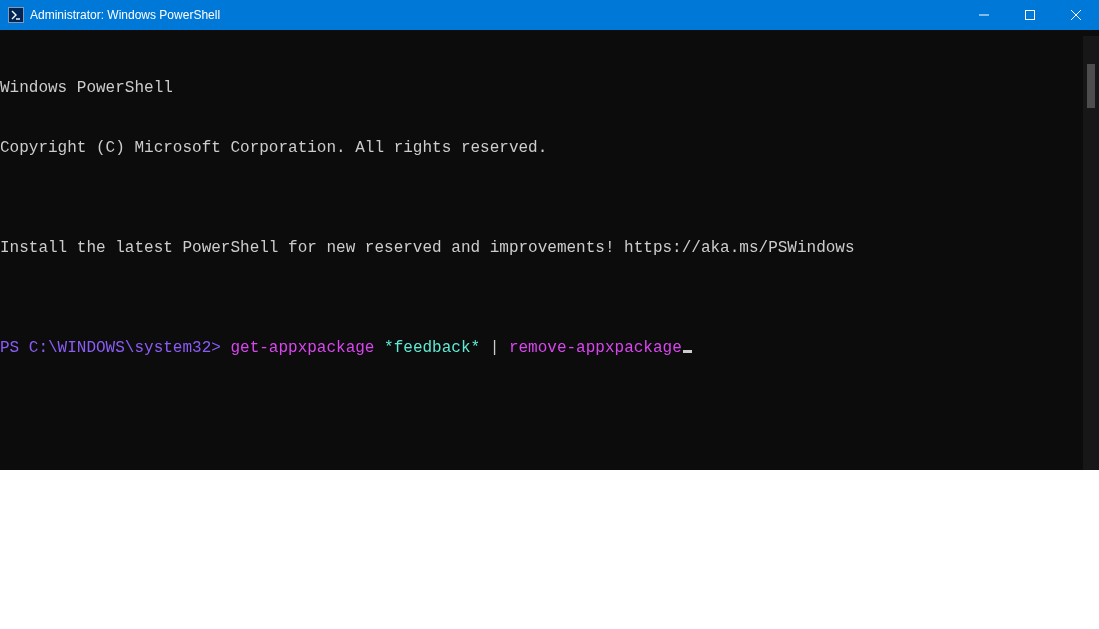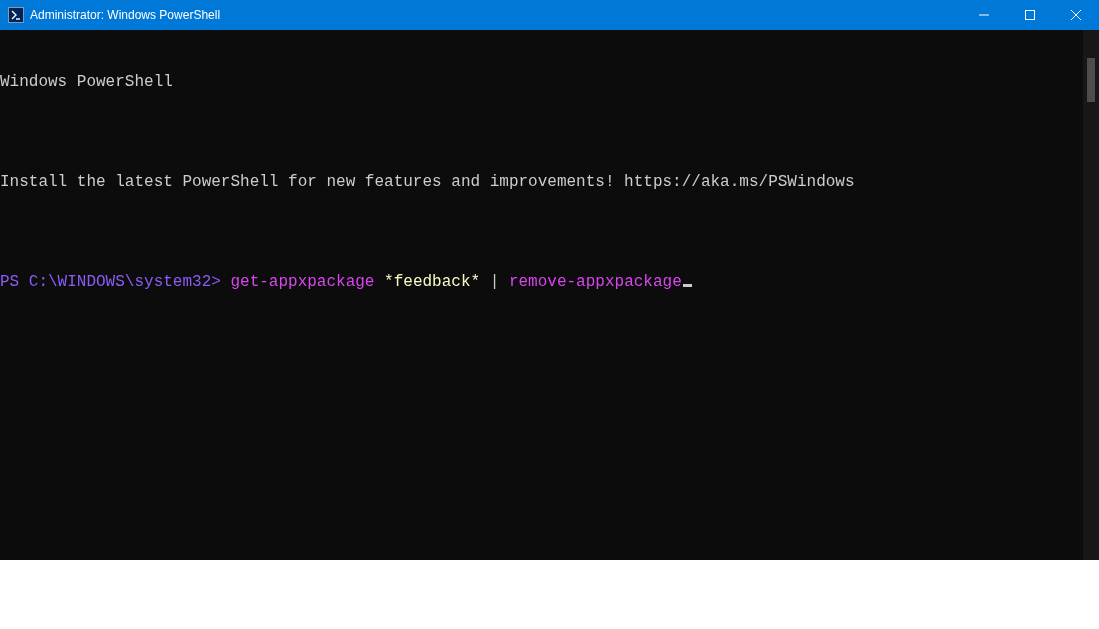--- a/index.html
+++ b/index.html
@@ -5,21 +5,21 @@
     * { margin: 0; padding: 0; box-sizing: border-box; }
     body {
       width: 1099px;
       height: 629px;
       background: #fff;
       font-family: 'Segoe UI', Tahoma, sans-serif;
       overflow: hidden;
     }
     .window {
       width: 1099px;
-      height: 560px;
+      height: 470px;
       display: flex;
       flex-direction: column;
       background: #0c0c0c;
     }
     .titlebar {
       height: 30px;
       background: #0078d7;
       display: flex;
       align-items: center;
       color: #fff;
@@ -55,35 +55,36 @@
       align-items: center;
       justify-content: center;
       color: #fff;
       cursor: pointer;
     }
     .win-btn svg { display: block; }
     .client {
       flex: 1;
       display: flex;
       background: #0c0c0c;
+      margin-top: 6px;
     }
     .terminal {
       flex: 1;
       padding: 2px 0 0 0;
       font-family: Consolas, 'Courier New', monospace;
       font-size: 16px;
       line-height: 20px;
       color: #cccccc;
       white-space: pre;
       overflow: hidden;
     }
     .term-line { white-space: pre; }
     .prompt-ps { color: #8b5cf6; }
     .cmd-yellow { color: #d946ef; }
-    .cmd-gray { color: #fef9c3; }
+    .cmd-gray { color: #5eead4; }
     .cmd-pipe { color: #cccccc; }
     .cursor {
       display: inline-block;
       width: 9px;
       height: 3px;
       background: #cccccc;
       vertical-align: -1px;
       margin-left: 1px;
     }
     .scrollbar {
@@ -129,22 +130,23 @@
         <svg width="10" height="10" viewBox="0 0 10 10">
             <path d="M0 0 L10 10 M10 0 L0 10" stroke="#fff" stroke-width="1"></path>
           </svg>
       </div>
     </div>
   </div>
 
   <div class="client">
     <div class="terminal">
       <div class="term-line">Windows PowerShell</div>
+      <div class="term-line">Copyright (C) Microsoft Corporation. All rights reserved.</div>
       <div class="term-line"></div>
-      <div class="term-line">Install the latest PowerShell for new features and improvements! https://aka.ms/PSWindows</div>
+      <div class="term-line">Install the latest PowerShell for new reserved and improvements! https://aka.ms/PSWindows</div>
       <div class="term-line"></div>
       <div class="term-line"><span class="prompt-ps">PS C:\WINDOWS\system32&gt; </span><span class="cmd-yellow">get-appxpackage</span><span class="cmd-gray"> *feedback* </span><span class="cmd-pipe">|</span><span class="cmd-gray"> </span><span class="cmd-yellow">remove-appxpackage</span><span class="cursor"></span></div>
     </div>
     <div class="scrollbar">
       <div class="scroll-thumb"></div>
     </div>
   </div>
 </div>
 
 </body></html>

